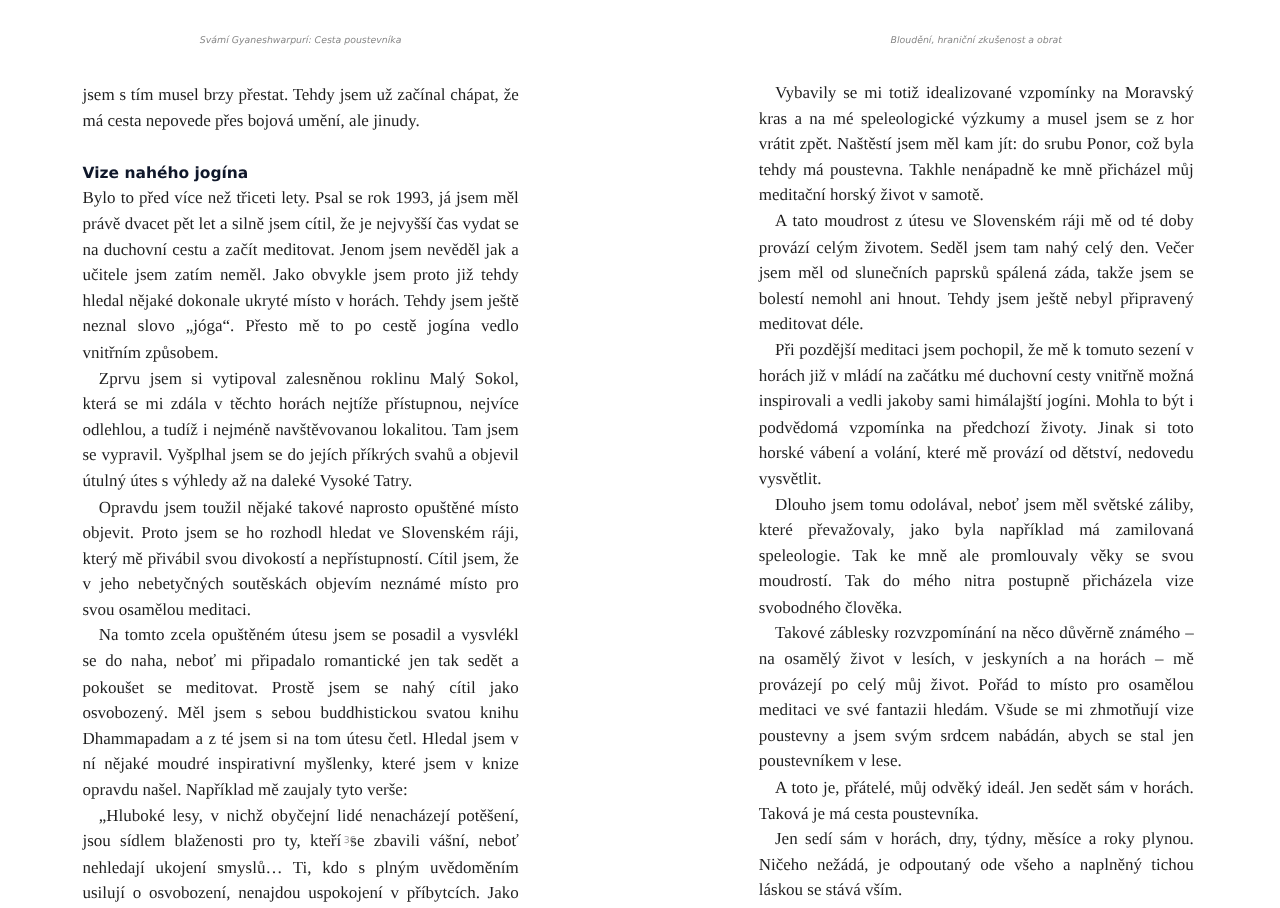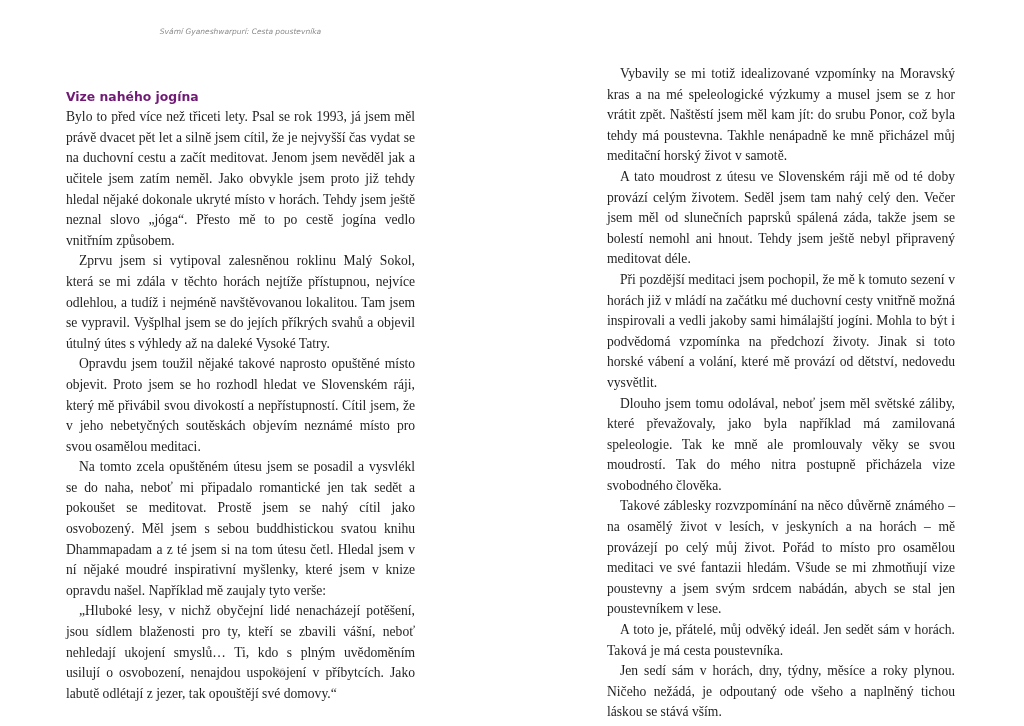--- a/index.html
+++ b/index.html
@@ -19,48 +19,50 @@
     font-family: "Liberation Serif", "DejaVu Serif", serif;
     font-size: 13.6px; line-height: 20.6px; color: #1f1f1f;
     text-align: justify; hyphens: manual;
   }
   .page.left .column { left: 66px; width: 349px; }
   .page.right .column { left: 95px; width: 348px; top: 64px; }
   .column p { margin: 0; text-indent: 0; }
   .column p.indent { text-indent: 13px; }
   .column h3 {
     margin: 0; font-family: "DejaVu Sans", sans-serif; font-weight: bold;
-    font-size: 12.4px; line-height: 20.6px; color: #701a75;
+    font-size: 12.4px; line-height: 20.6px; color: #0f172a;
   }
   .folio {
     position: absolute; top: 667px; font-family: "DejaVu Sans", sans-serif;
     font-size: 7.5px; color: #9a9a9a;
   }
   .page.left .folio { left: 229px; padding-left: 46px; }
   .page.right .folio { left: 252px; }
 </style>
 </head>
 <body>
 
 <div class="spread">
 
   <div class="page left">
     <div class="running-head">Svámí Gyaneshwarpurí: Cesta poustevníka</div>
     <div class="column">
+      <p>jsem s tím musel brzy přestat. Tehdy jsem už začínal chápat, že má cesta nepovede přes bojová umění, ale jinudy.</p>
       <h3 class="gap" style="margin-top:20.6px">Vize nahého jogína</h3>
       <p>Bylo to před více než třiceti lety. Psal se rok 1993, já jsem měl právě dvacet pět let a silně jsem cítil, že je nejvyšší čas vydat se na duchovní cestu a začít meditovat. Jenom jsem nevěděl jak a učitele jsem zatím neměl. Jako obvykle jsem proto již tehdy hledal nějaké dokonale ukryté místo v horách. Tehdy jsem ještě neznal slovo „jóga“. Přesto mě to po cestě jogína vedlo vnitřním způsobem.</p>
       <p class="indent">Zprvu jsem si vytipoval zalesněnou roklinu Malý Sokol, která se mi zdála v těchto horách nejtíže přístupnou, nejvíce odlehlou, a tudíž i nejméně navštěvovanou lokalitou. Tam jsem se vypravil. Vyšplhal jsem se do jejích příkrých svahů a objevil útulný útes s výhledy až na daleké Vysoké Tatry.</p>
       <p class="indent">Opravdu jsem toužil nějaké takové naprosto opuštěné místo objevit. Proto jsem se ho rozhodl hledat ve Slovenském ráji, který mě přivábil svou divokostí a nepřístupností. Cítil jsem, že v jeho nebetyčných soutěskách objevím neznámé místo pro svou osamělou meditaci.</p>
       <p class="indent">Na tomto zcela opuštěném útesu jsem se posadil a vysvlékl se do naha, neboť mi připadalo romantické jen tak sedět a pokoušet se meditovat. Prostě jsem se nahý cítil jako osvobozený. Měl jsem s sebou buddhistickou svatou knihu Dhammapadam a z té jsem si na tom útesu četl. Hledal jsem v ní nějaké moudré inspirativní myšlenky, které jsem v knize opravdu našel. Například mě zaujaly tyto verše:</p>
       <p class="indent">„Hluboké lesy, v nichž obyčejní lidé nenacházejí potěšení, jsou sídlem blaženosti pro ty, kteří se zbavili vášní, neboť nehledají ukojení smyslů… Ti, kdo s plným uvědoměním usilují o osvobození, nenajdou uspokojení v příbytcích. Jako labutě odlétají z jezer, tak opouštějí své domovy.“</p>
     </div>
     <div class="folio">36</div>
   </div>
 
   <div class="page right">
+    <div class="running-head">Bloudění, hraniční zkušenost a obrat</div>
     <div class="column">
       <p class="indent">Vybavily se mi totiž idealizované vzpomínky na Moravský kras a na mé speleologické výzkumy a musel jsem se z hor vrátit zpět. Naštěstí jsem měl kam jít: do srubu Ponor, což byla tehdy má poustevna. Takhle nenápadně ke mně přicházel můj meditační horský život v samotě.</p>
       <p class="indent">A tato moudrost z útesu ve Slovenském ráji mě od té doby provází celým životem. Seděl jsem tam nahý celý den. Večer jsem měl od slunečních paprsků spálená záda, takže jsem se bolestí nemohl ani hnout. Tehdy jsem ještě nebyl připravený meditovat déle.</p>
       <p class="indent">Při pozdější meditaci jsem pochopil, že mě k tomuto sezení v horách již v mládí na začátku mé duchovní cesty vnitřně možná inspirovali a vedli jakoby sami himálajští jogíni. Mohla to být i podvědomá vzpomínka na předchozí životy. Jinak si toto horské vábení a volání, které mě provází od dětství, nedovedu vysvětlit.</p>
       <p class="indent">Dlouho jsem tomu odolával, neboť jsem měl světské záliby, které převažovaly, jako byla například má zamilovaná speleologie. Tak ke mně ale promlouvaly věky se svou moudrostí. Tak do mého nitra postupně přicházela vize svobodného člověka.</p>
       <p class="indent">Takové záblesky rozvzpomínání na něco důvěrně známého – na osamělý život v lesích, v jeskyních a na horách – mě provázejí po celý můj život. Pořád to místo pro osamělou meditaci ve své fantazii hledám. Všude se mi zhmotňují vize poustevny a jsem svým srdcem nabádán, abych se stal jen poustevníkem v lese.</p>
       <p class="indent">A toto je, přátelé, můj odvěký ideál. Jen sedět sám v horách. Taková je má cesta poustevníka.</p>
       <p class="indent">Jen sedí sám v horách, dny, týdny, měsíce a roky plynou. Ničeho nežádá, je odpoutaný ode všeho a naplněný tichou láskou se stává vším.</p>
     </div>
     <div class="folio">37</div>

